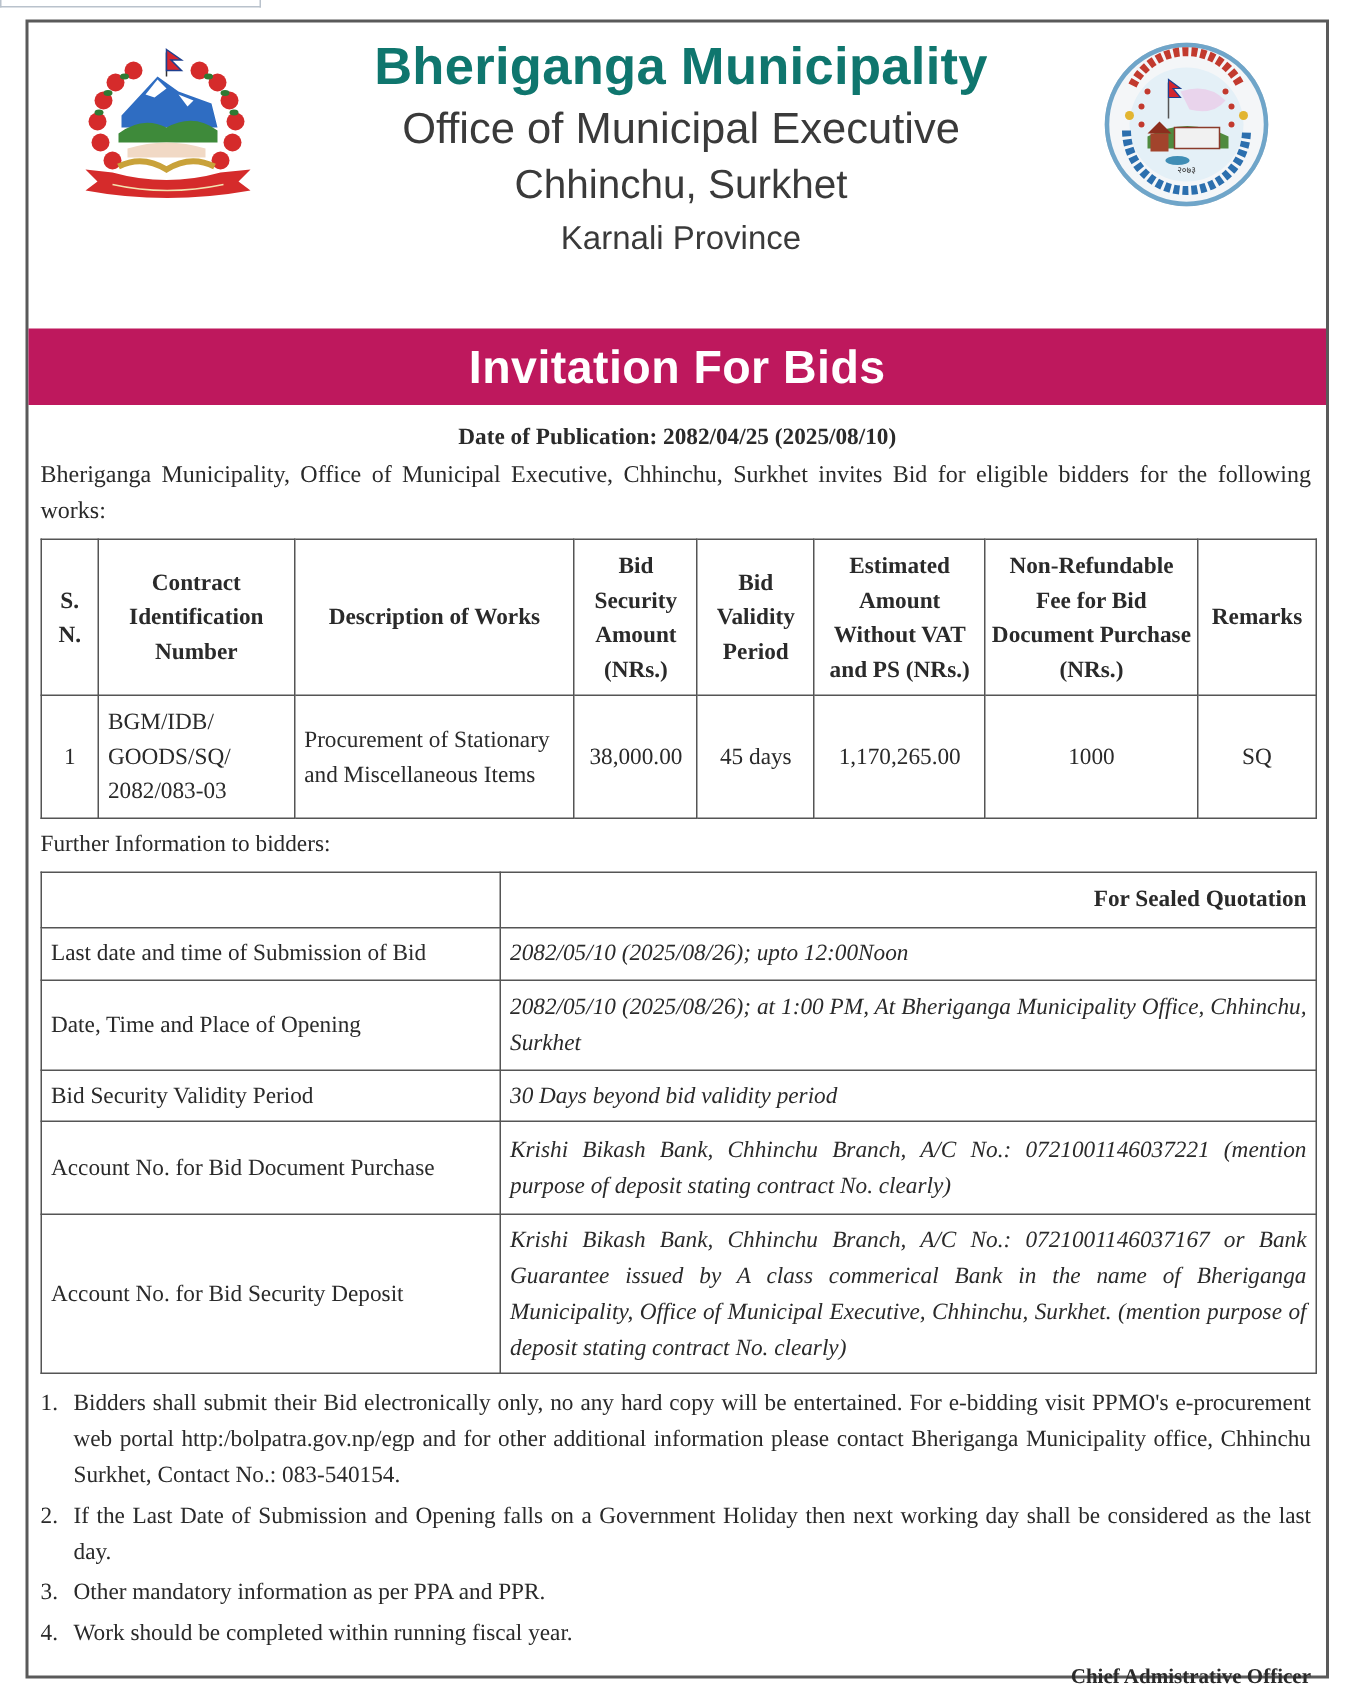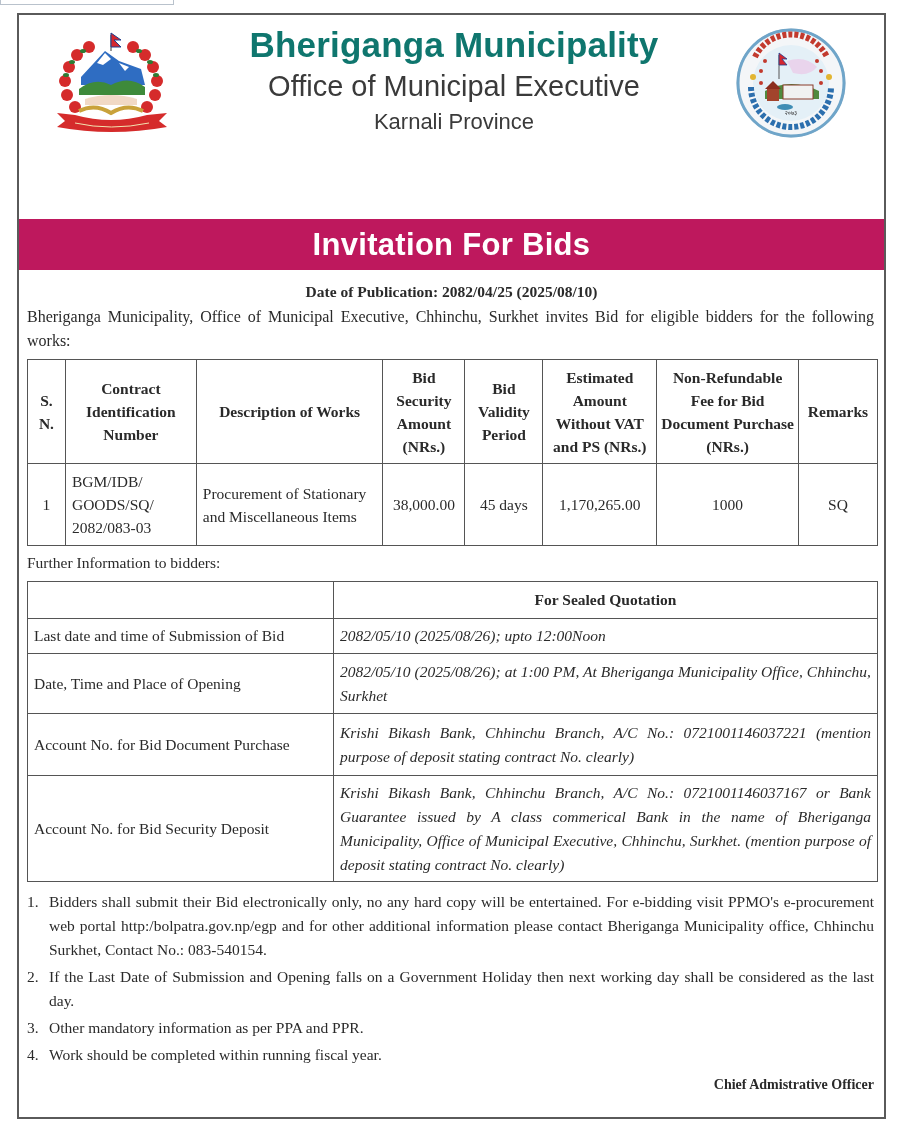--- a/index.html
+++ b/index.html
@@ -39,21 +39,21 @@
   table { border-collapse: collapse; }
   .works { width: 851px; margin-top: 6px; font-size: 15.5px; }
   .works th, .works td { border: 1.5px solid #555; text-align: center; vertical-align: middle; }
   .works th { font-weight: bold; line-height: 23px; height: 104px; padding: 0 4px; }
   .works td { height: 82px; line-height: 23px; padding: 0 6px; }
   .works td.left { text-align: left; }
 
   .further { font-size: 15.5px; margin-top: 6px; line-height: 22px; }
   .info { width: 851px; margin-top: 7px; font-size: 15.5px; }
   .info td, .info th { border: 1.5px solid #555; padding: 0 6px; vertical-align: middle; line-height: 24px; }
-  .info th { font-weight: bold; text-align: center; height: 37px; }
+  .info th { font-weight: bold; text-align: right; height: 37px; }
   .info td.lbl { width: 306px; }
   .info td.val { text-align: justify; font-style: italic; }
 
   .notes { margin-top: 8px; font-size: 15.5px; line-height: 24px; }
   .note { display: flex; margin-bottom: 3px; }
   .note .num { width: 22px; flex: none; }
   .note .txt { flex: 1; text-align: justify; padding-right: 2px; }
 
   .signature { text-align: right; font-weight: bold; font-size: 14px; margin-top: 10px; padding-right: 2px; }
 </style>
@@ -104,20 +104,21 @@
 
       <path d="M34,82 Q50,74 66,84 Q82,74 98,82" stroke="#c9a23a" stroke-width="4" fill="none"></path>
 
       <path d="M12,84 L30,86 Q66,96 102,86 L122,84 L114,92 L122,98 Q66,108 12,98 L20,92 Z" fill="#d52b2b"></path>
       <path d="M30,94 Q66,102 104,94" stroke="#f3e3b0" stroke-width="1" fill="none"></path>
     </svg>
 
     <div class="titles">
       <div class="t1">Bheriganga Municipality</div>
       <div class="t2">Office of Municipal Executive</div>
+      <div class="t3">Chhinchu, Surkhet</div>
       <div class="t4">Karnali Province</div>
     </div>
 
     <svg class="seal" viewBox="0 0 112 112">
       <circle cx="56" cy="56" r="54" fill="#f4f6f8" stroke="#b8c4cc" stroke-width="1"></circle>
       <circle cx="56" cy="56" r="53" fill="none" stroke="#6fa5c9" stroke-width="3"></circle>
       <circle cx="56" cy="56" r="38" fill="#e4f0f7"></circle>
       <path d="M20,30 A40,40 0 0 1 92,30" stroke="#c23a2e" stroke-width="6" fill="none" stroke-dasharray="4 2"></path>
       <path d="M16,60 A40,40 0 0 0 96,60" stroke="#2c6fae" stroke-width="6" fill="none" stroke-dasharray="4 2"></path>
       <g fill="#c23a2e">
@@ -194,20 +195,24 @@
         <th>For Sealed Quotation</th>
       </tr>
       <tr style="height:35px">
         <td class="lbl">Last date and time of Submission of Bid</td>
         <td class="val">2082/05/10 (2025/08/26); upto 12:00Noon</td>
       </tr>
       <tr style="height:60px">
         <td class="lbl">Date, Time and Place of Opening</td>
         <td class="val">2082/05/10 (2025/08/26); at 1:00 PM, At Bheriganga Municipality Office, Chhinchu, Surkhet</td>
       </tr>
+      <tr style="height:34px">
+        <td class="lbl">Bid Security Validity Period</td>
+        <td class="val">30 Days beyond bid validity period</td>
+      </tr>
       <tr style="height:62px">
         <td class="lbl">Account No. for Bid Document Purchase</td>
         <td class="val">Krishi Bikash Bank, Chhinchu Branch, A/C No.: 0721001146037221 (mention purpose of deposit stating contract No. clearly)</td>
       </tr>
       <tr style="height:106px">
         <td class="lbl">Account No. for Bid Security Deposit</td>
         <td class="val">Krishi Bikash Bank, Chhinchu Branch, A/C No.: 0721001146037167 or Bank Guarantee issued by A class commerical Bank in the name of Bheriganga Municipality, Office of Municipal Executive, Chhinchu, Surkhet. (mention purpose of deposit stating contract No. clearly)</td>
       </tr>
     </tbody>
       </table>

